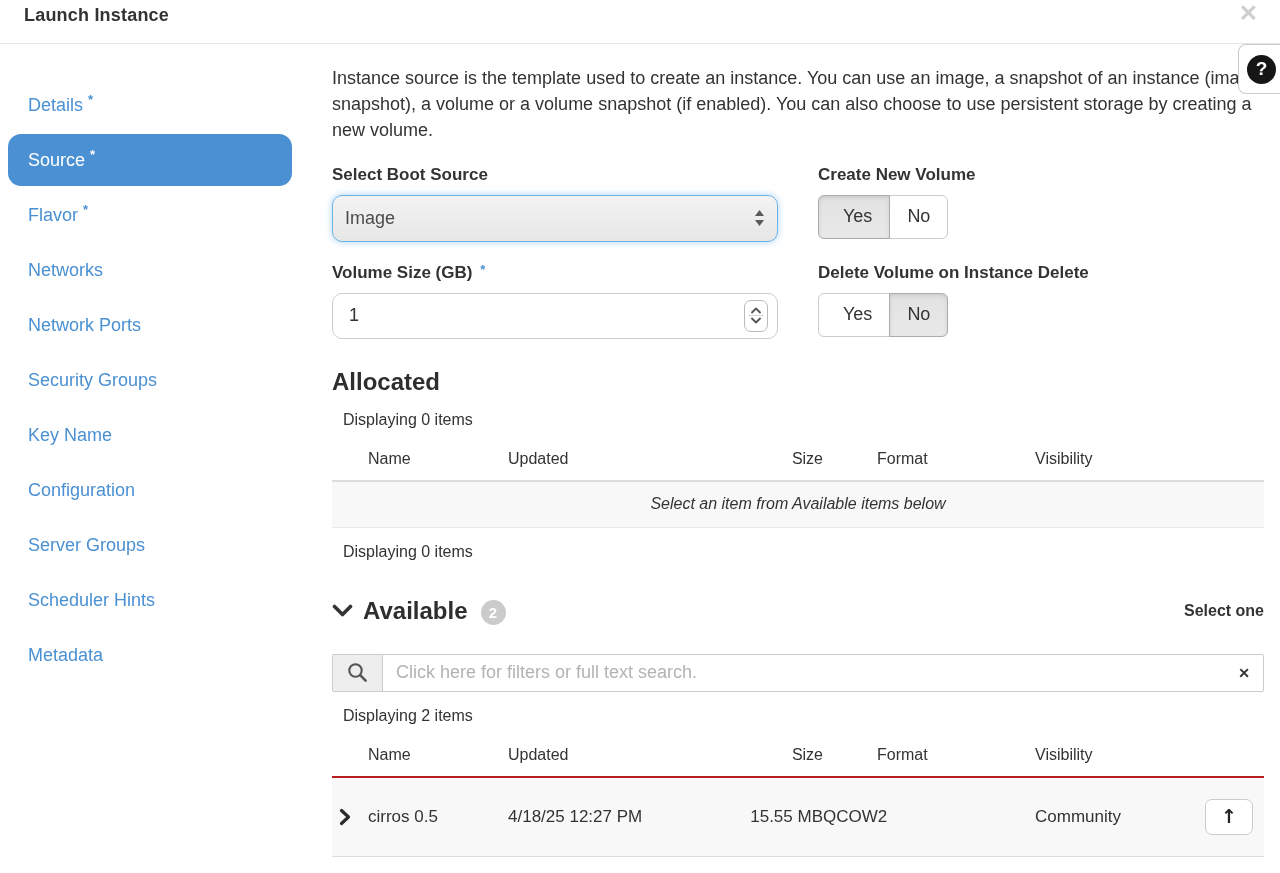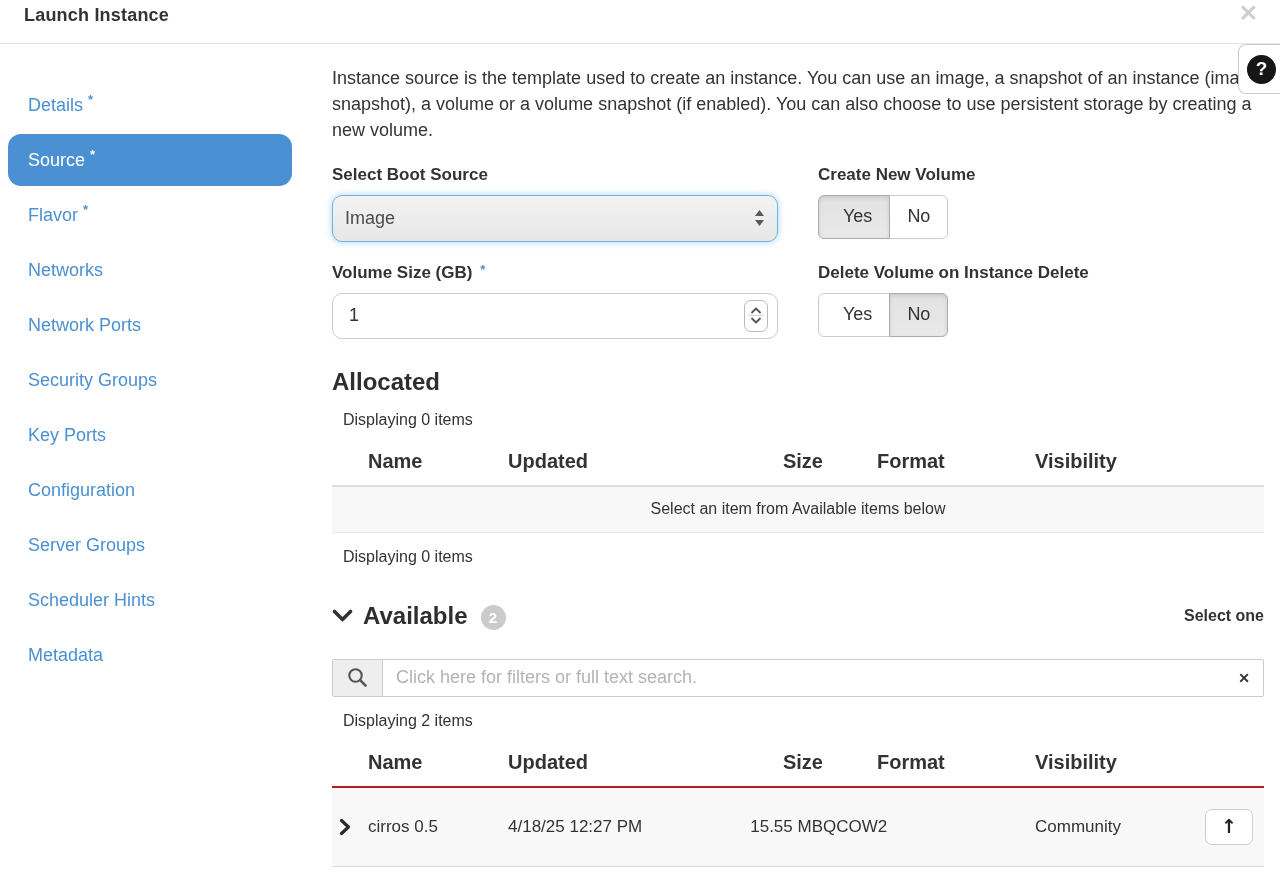--- a/index.html
+++ b/index.html
@@ -63,25 +63,25 @@
   .toggle-btn:first-child { border-radius: 6px 0 0 6px; padding-left: 24px; }
   .toggle-btn:last-child { border-radius: 0 6px 6px 0; margin-left: -1px; }
   .toggle-btn.selected { background: linear-gradient(#e2e2e2, #e9e9e9); border-color: #ababab;
                          box-shadow: inset 0 2px 4px rgba(0,0,0,.1); position: relative; z-index: 1; }
 
   
   .section-heading { font-size: 24px; font-weight: bold; color: #2e2e2e; margin-top: 29px; }
   .display-count { font-size: 16px; color: #333; margin: 15px 0 0 11px; }
 
   table { width: 100%; border-collapse: collapse; margin-top: 13px; table-layout: fixed; }
-  th { text-align: left; font-size: 20px; font-weight: bold; color: #333; padding: 8px 0 12px 0; }
+  th { text-align: left; font-size: 16px; font-weight: normal; color: #333; padding: 8px 0 12px 0; }
   th.col-size, td.col-size { text-align: right; }
   th.col-format, td.col-format { padding-left: 54px; }
   .empty-row td { background: #f8f8f8; border-top: 2px solid #ddd; border-bottom: 1px solid #e9e9e9;
-                  font-size: 16px; text-align: center; padding: 13px 0 14px; }
+                  font-style: italic; font-size: 16px; text-align: center; padding: 13px 0 14px; }
   .data-row td { background: #f8f8f8; border-top: 2px solid #b91c1c; border-bottom: 1px solid #ddd;
                  font-size: 17px; color: #333; padding: 21px 0; }
   .data-row td.cell-expand { padding-left: 7px; }
   .action-cell { text-align: right; padding-right: 11px !important; }
   .up-btn { width: 48px; height: 36px; background: #fff; border: 1px solid #ccc; border-radius: 7px;
             font-size: 19px; font-weight: bold; color: #222; cursor: pointer; line-height: 1;
             font-family: "DejaVu Sans", sans-serif; }
 
   .available-header { display: flex; align-items: center; margin-top: 36px; }
   .available-header .section-heading { margin: 0 0 0 10px; }
@@ -134,21 +134,21 @@
       <div class="nav-item">
         <span>Networks</span>
       </div>
       <div class="nav-item">
         <span>Network Ports</span>
       </div>
       <div class="nav-item">
         <span>Security Groups</span>
       </div>
       <div class="nav-item">
-        <span>Key Ports</span>
+        <span>Key Name</span>
       </div>
       <div class="nav-item">
         <span>Configuration</span>
       </div>
       <div class="nav-item">
         <span>Server Groups</span>
       </div>
       <div class="nav-item">
         <span>Scheduler Hints</span>
       </div>

